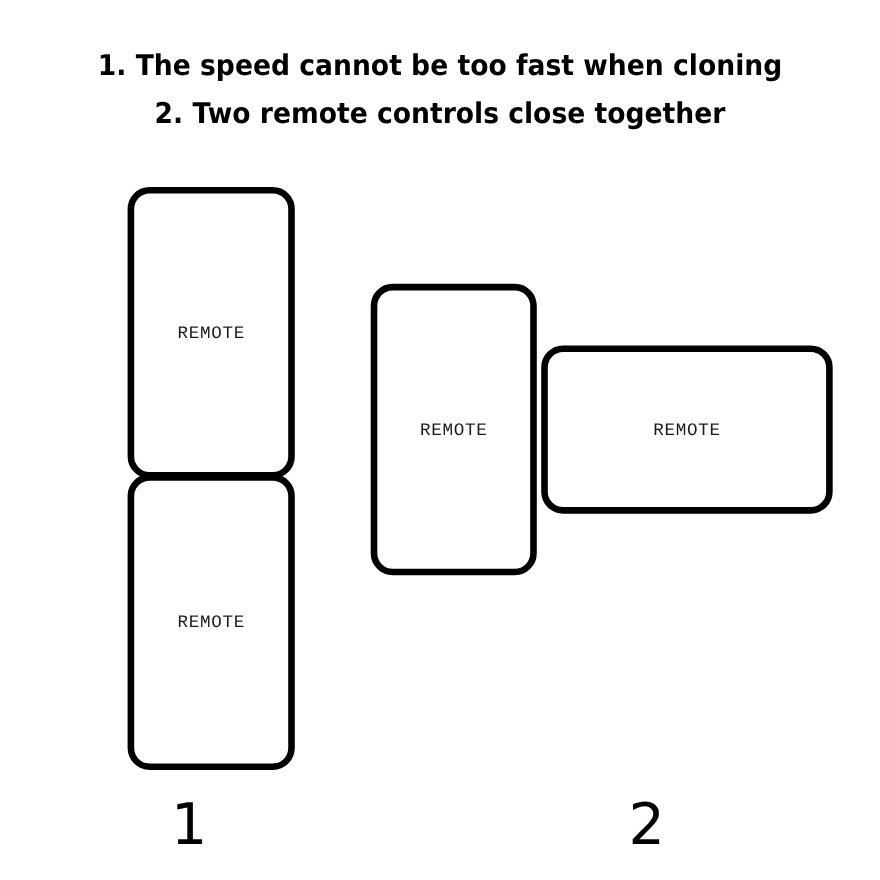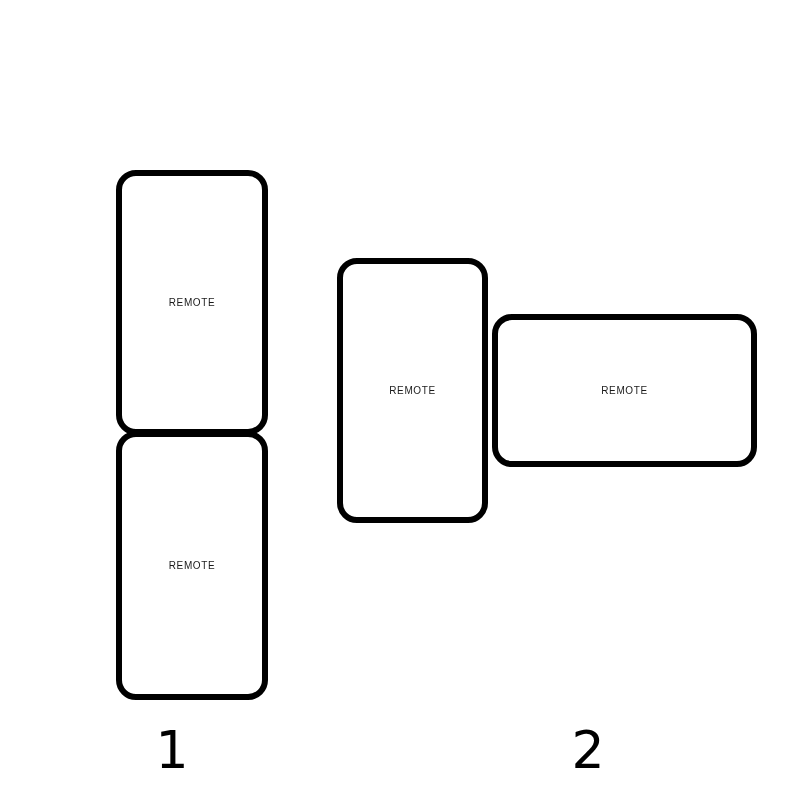--- a/index.html
+++ b/index.html
@@ -42,22 +42,22 @@
     position: absolute;
     box-sizing: border-box;
     background: #ffffff;
     border: 6px solid #000000;
     border-radius: 20px;
     display: flex;
     align-items: center;
     justify-content: center;
   }
   .remote-label {
-    font-family: Liberation Sans, sans-serif;
-    font-size: 10px;
+    font-family: Liberation Mono, monospace;
+    font-size: 16px;
     font-weight: 400;
     color: #1a1a1a;
     letter-spacing: 0.6px;
     white-space: nowrap;
     user-select: none;
   }
 
   
   #remote-1a { left: 116px; top: 170px;  width: 152px; height: 265px; z-index: 2; }
   #remote-1b { left: 116px; top: 431px;  width: 152px; height: 269px; z-index: 1; }
@@ -79,20 +79,24 @@
     user-select: none;
   }
   #group-number-1 { left: 142px; top: 724px; width: 60px; }
   #group-number-2 { left: 558px; top: 724px; width: 60px; }
 </style>
 </head>
 <body>
 
 <div id="page">
 
+  <div class="instructions">
+    <span class="instruction-line">1. The speed cannot be too fast when cloning</span>
+    <span class="instruction-line">2. Two remote controls close together</span>
+  </div>
 
   <div class="remote" id="remote-1a">
     <span class="remote-label">REMOTE</span>
   </div>
 
   <div class="remote" id="remote-1b">
     <span class="remote-label">REMOTE</span>
   </div>
 
   <div class="remote" id="remote-2a">

